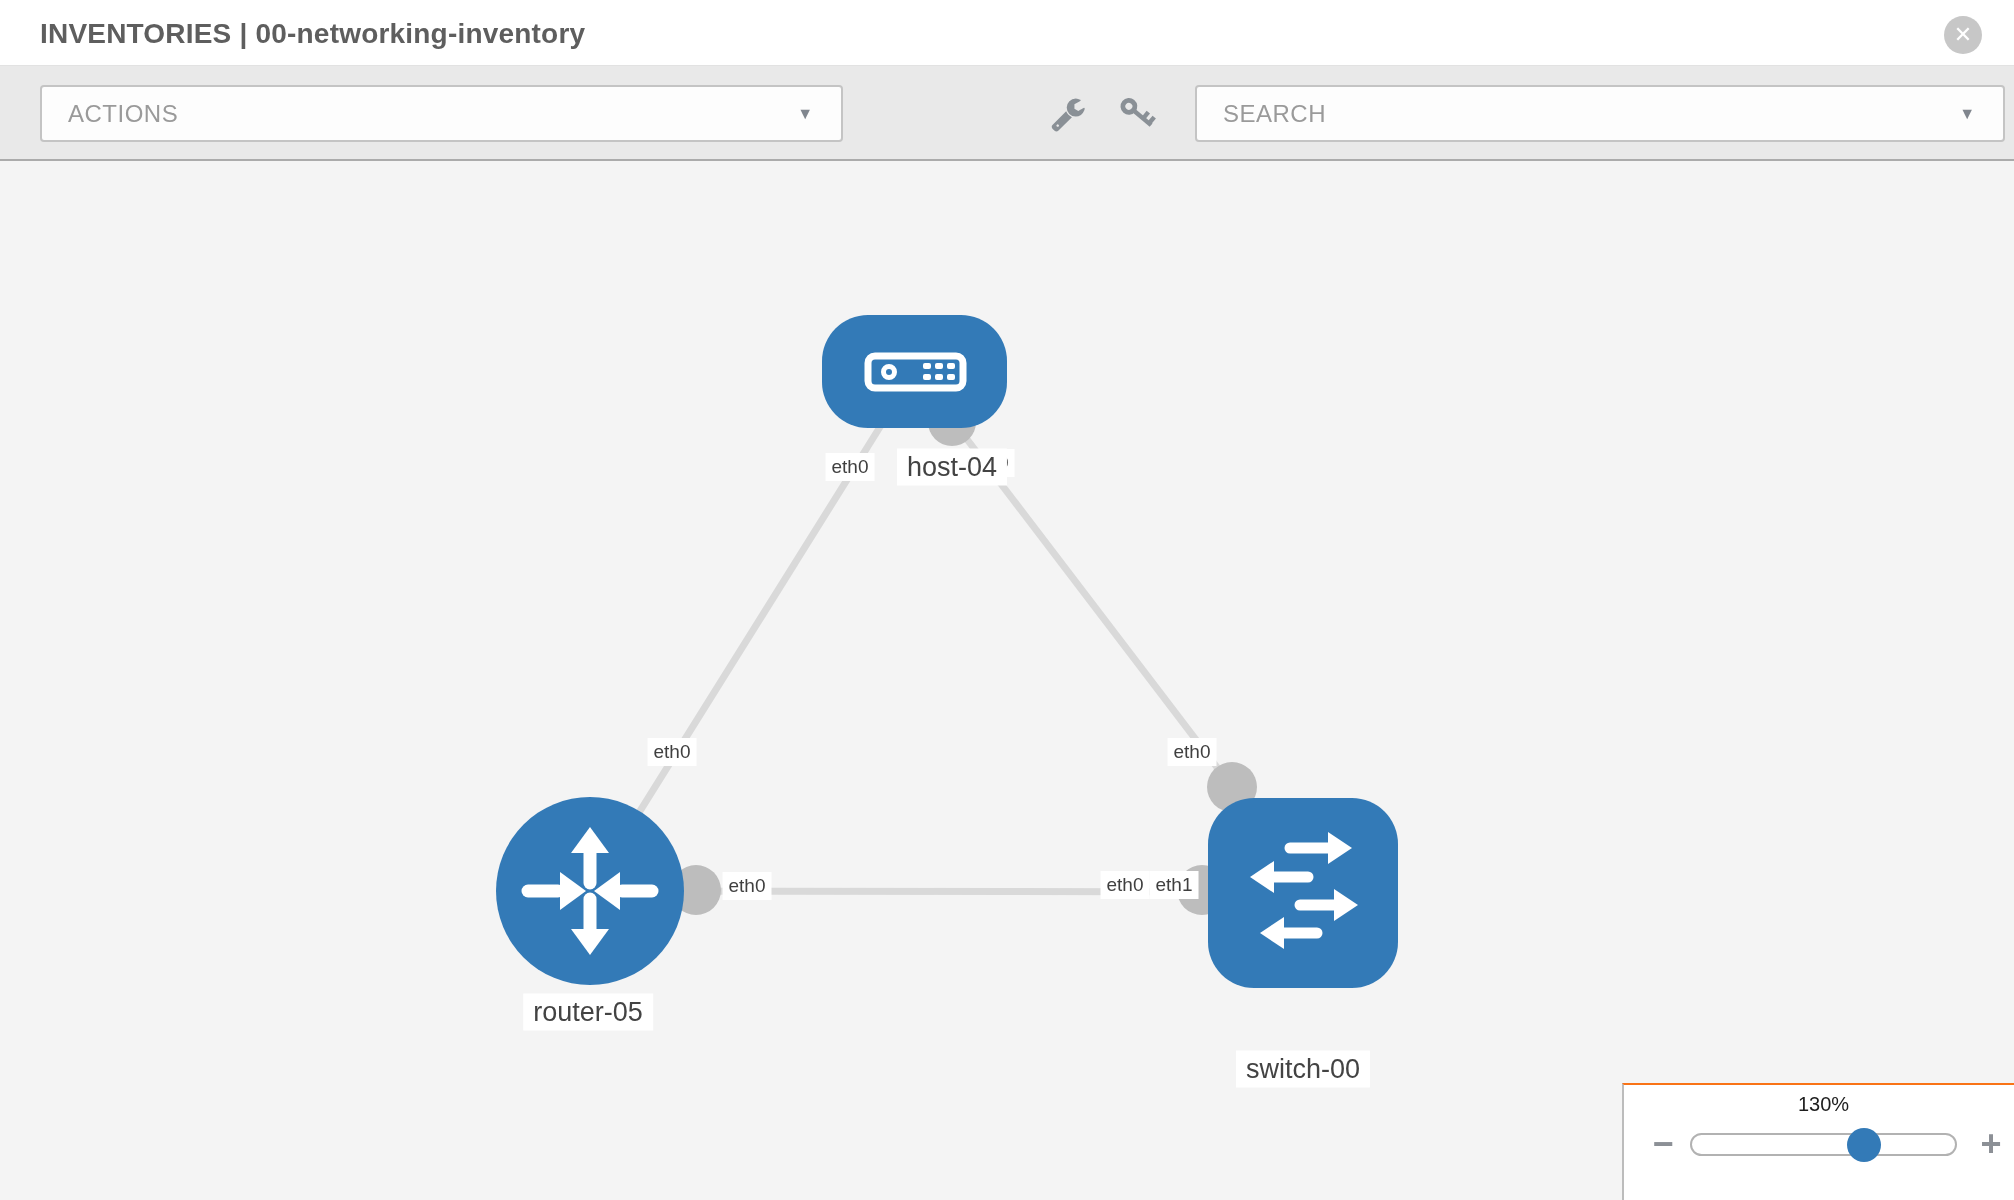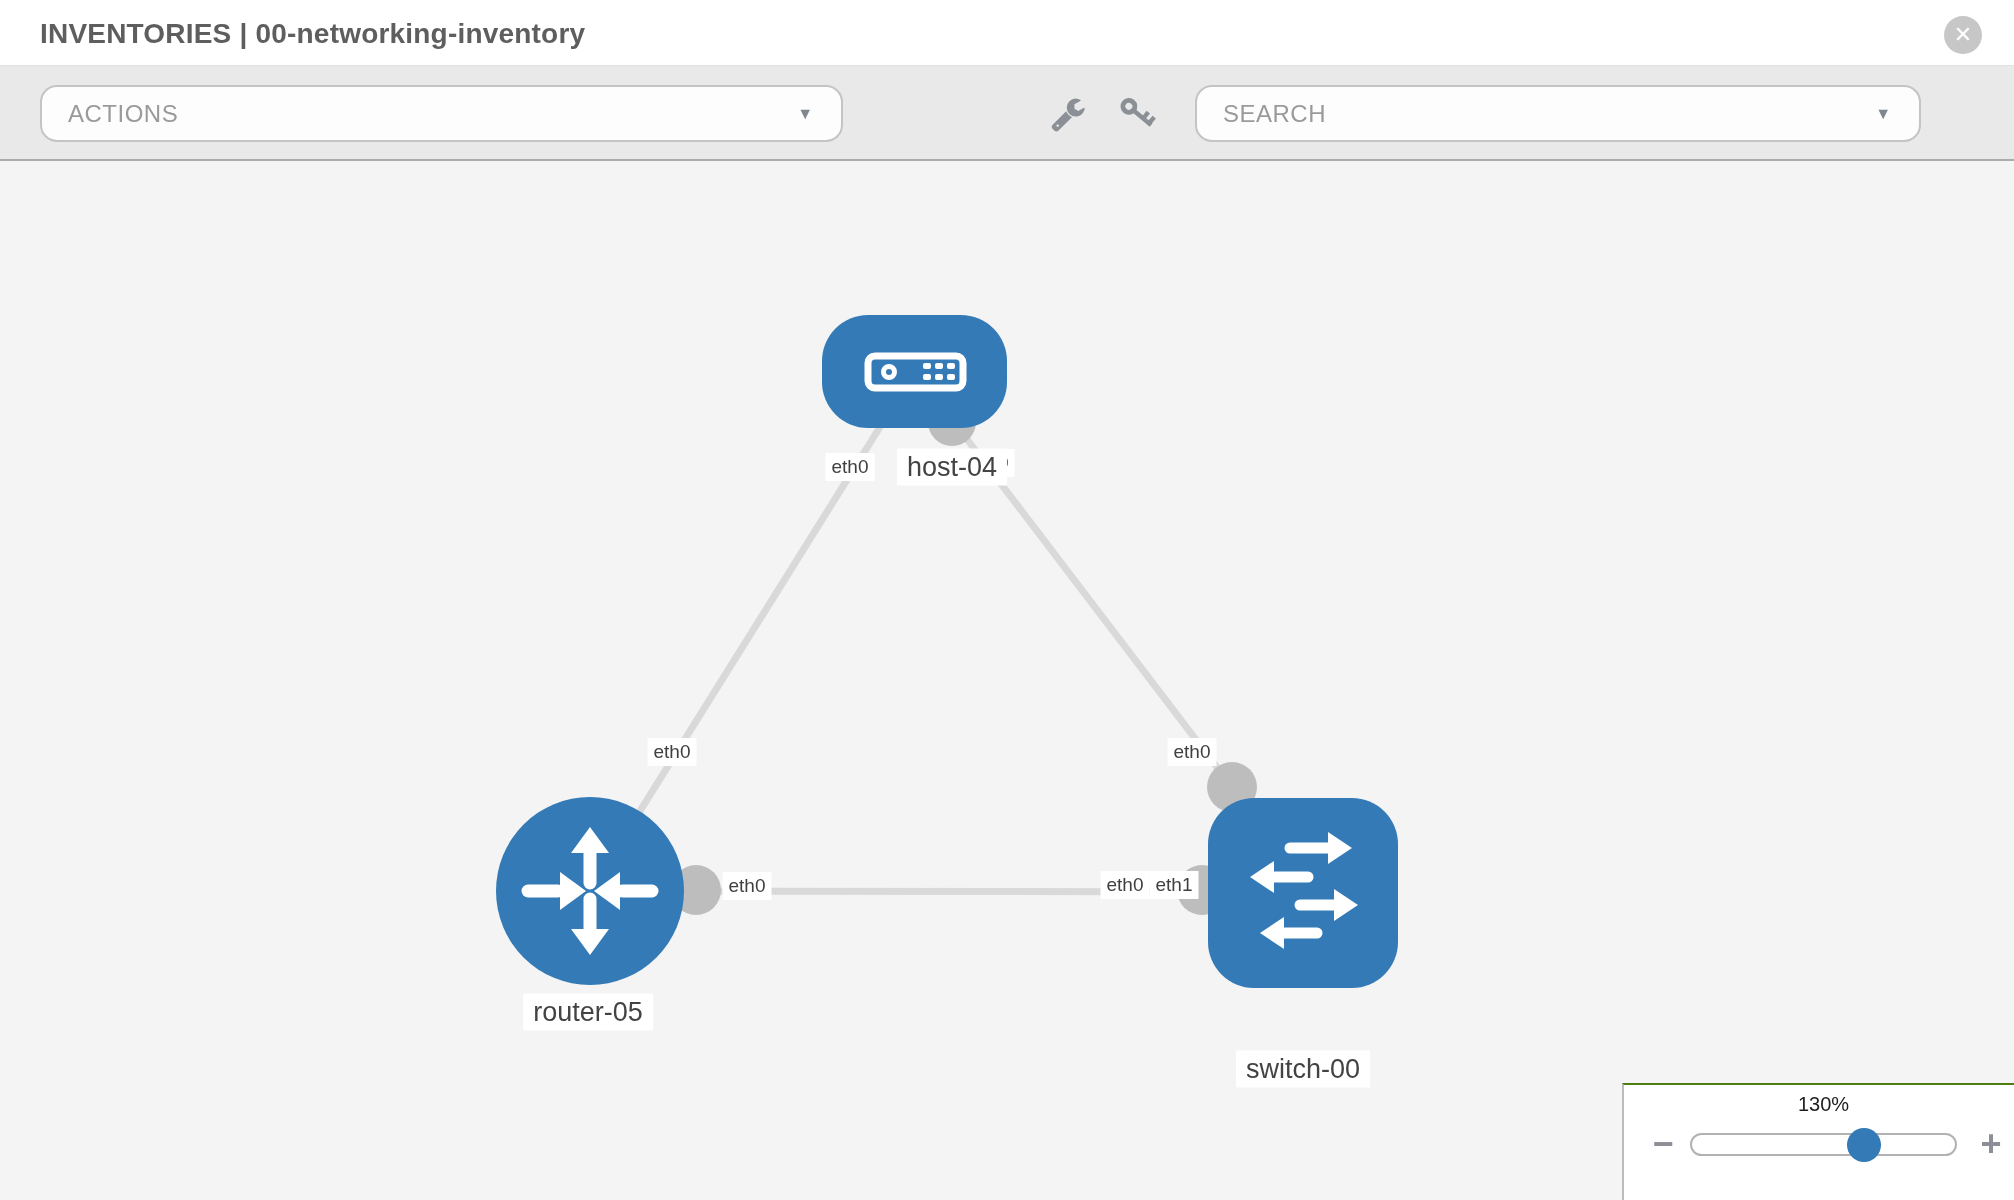--- a/index.html
+++ b/index.html
@@ -13,45 +13,45 @@
                   color:#5e5e5e; letter-spacing:.2px; }
   .close-btn { position:absolute; left:1944px; top:16px; width:38px; height:38px;
                border-radius:50%; background:#c7c7c7; display:flex; align-items:center;
                justify-content:center; cursor:pointer; }
   .close-btn span { color:#ffffff; font-size:22px; font-weight:bold; line-height:1; }
 
   
   .toolbar { position:absolute; left:0; top:66px; width:2014px; height:95px;
              background:#e9e9e9; border-bottom:2px solid #ababab; }
   .dropdown { position:absolute; top:19px; height:57px; background:#fdfdfd;
-              border:2px solid #c4c4c4; border-radius:17px; }
+              border:2px solid #c4c4c4; border-radius:4px; }
   .dropdown .dd-label { position:absolute; left:26px; top:0; height:53px; line-height:53px;
                         font-size:24px; color:#9a9a9a; letter-spacing:.5px; }
   .dropdown .dd-caret { position:absolute; right:28px; top:0; height:53px; line-height:53px;
                         font-size:16px; color:#80868e; }
   .dd-actions { left:40px; width:803px; }
-  .dd-search  { left:1195px; width:726px; }
+  .dd-search  { left:1195px; width:810px; }
   .tool-icon-btn { position:absolute; top:30px; width:40px; height:40px; display:flex;
                    align-items:center; justify-content:center; cursor:pointer; }
   .btn-wrench { left:1048px; }
   .btn-key    { left:1118px; }
 
   
   .canvas { position:absolute; left:0; top:161px; width:2014px; height:1039px;
             background:#f4f4f4; }
   .canvas svg { position:absolute; left:0; top:0; }
 
   .chip { position:absolute; transform:translate(-50%,-50%); background:#ffffff;
           color:#3f3f3f; white-space:nowrap; }
   .if-chip   { font-size:19px; padding:3px 6px;text-align:right; }
   .name-chip { font-size:27px; padding:3px 10px; color:#434343; }
 
   
   .zoom-panel { position:absolute; left:1622px; top:1083px; width:392px; height:117px;
-                background:#ffffff; border-top:2px solid #4d7c0f; border-left:2px solid #bcbcbc; }
+                background:#ffffff; border-top:2px solid #f97316; border-left:2px solid #bcbcbc; }
   .zoom-level { position:absolute; left:66px; top:8px; width:267px; text-align:center;
                 font-size:20px; color:#1e1e1e; }
   .zoom-minus, .zoom-plus { position:absolute; top:40px; width:38px; height:38px;
                 display:flex; align-items:center; justify-content:center;
                 font-size:36px; font-weight:bold; color:#8c9096; cursor:pointer; }
   .zoom-minus { left:20px; }
   .zoom-plus  { left:348px; }
   .zoom-track { position:absolute; left:66px; top:48px; width:267px; height:23px;
                 background:#ffffff; border:2px solid #b2b2b2; border-radius:12px; cursor:pointer; }
   .zoom-thumb { position:absolute; left:155px; top:-7px; width:34px; height:34px;

